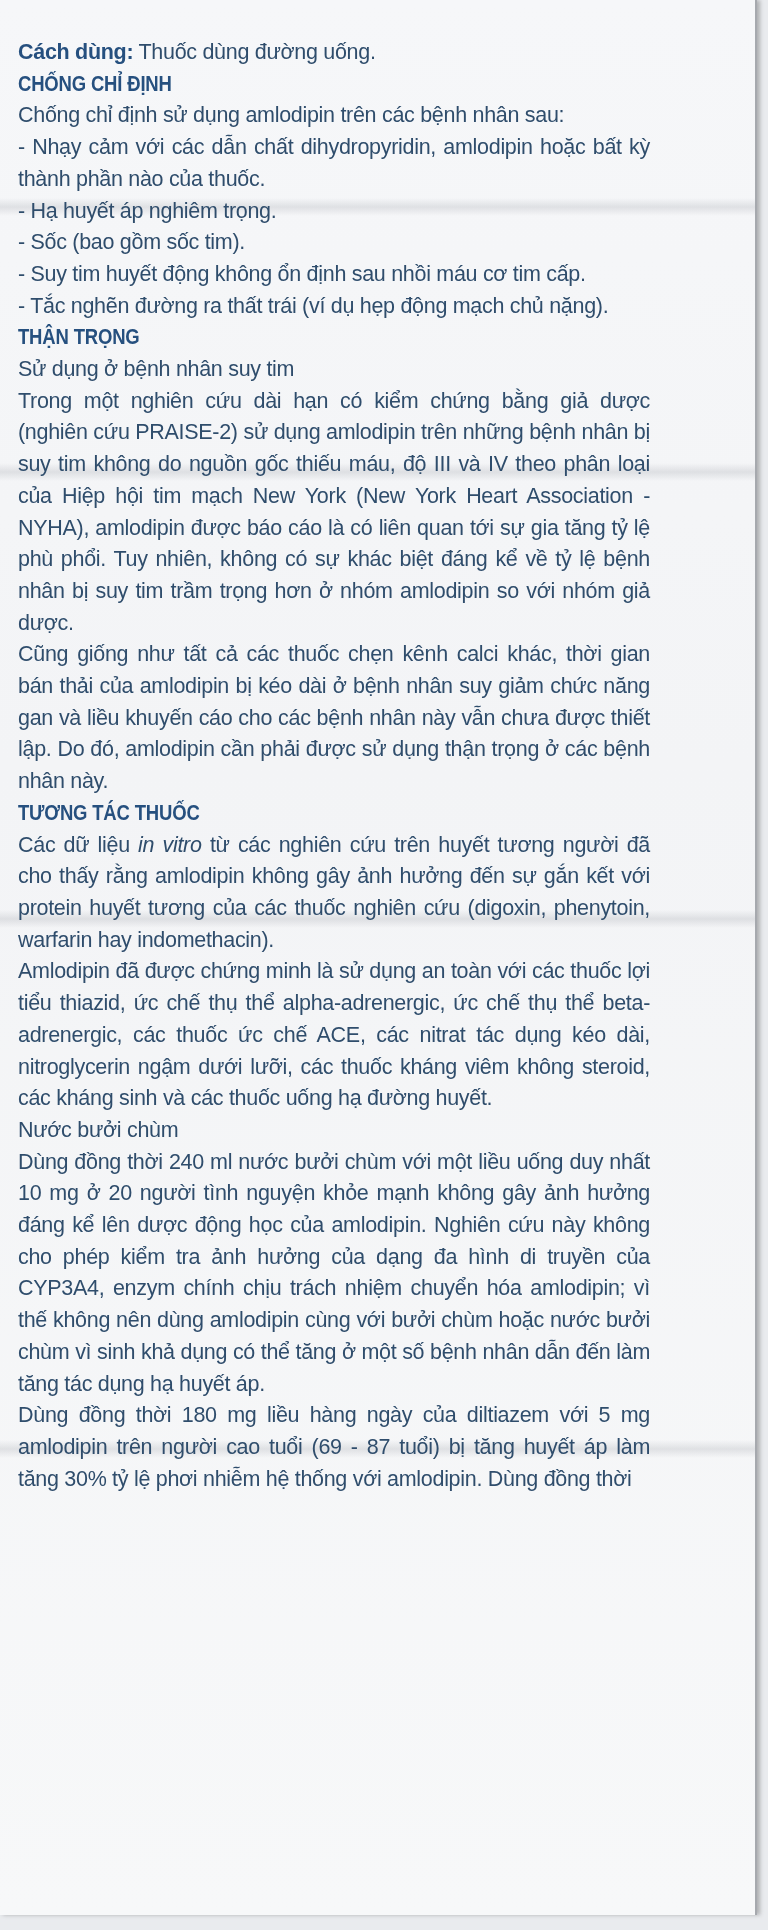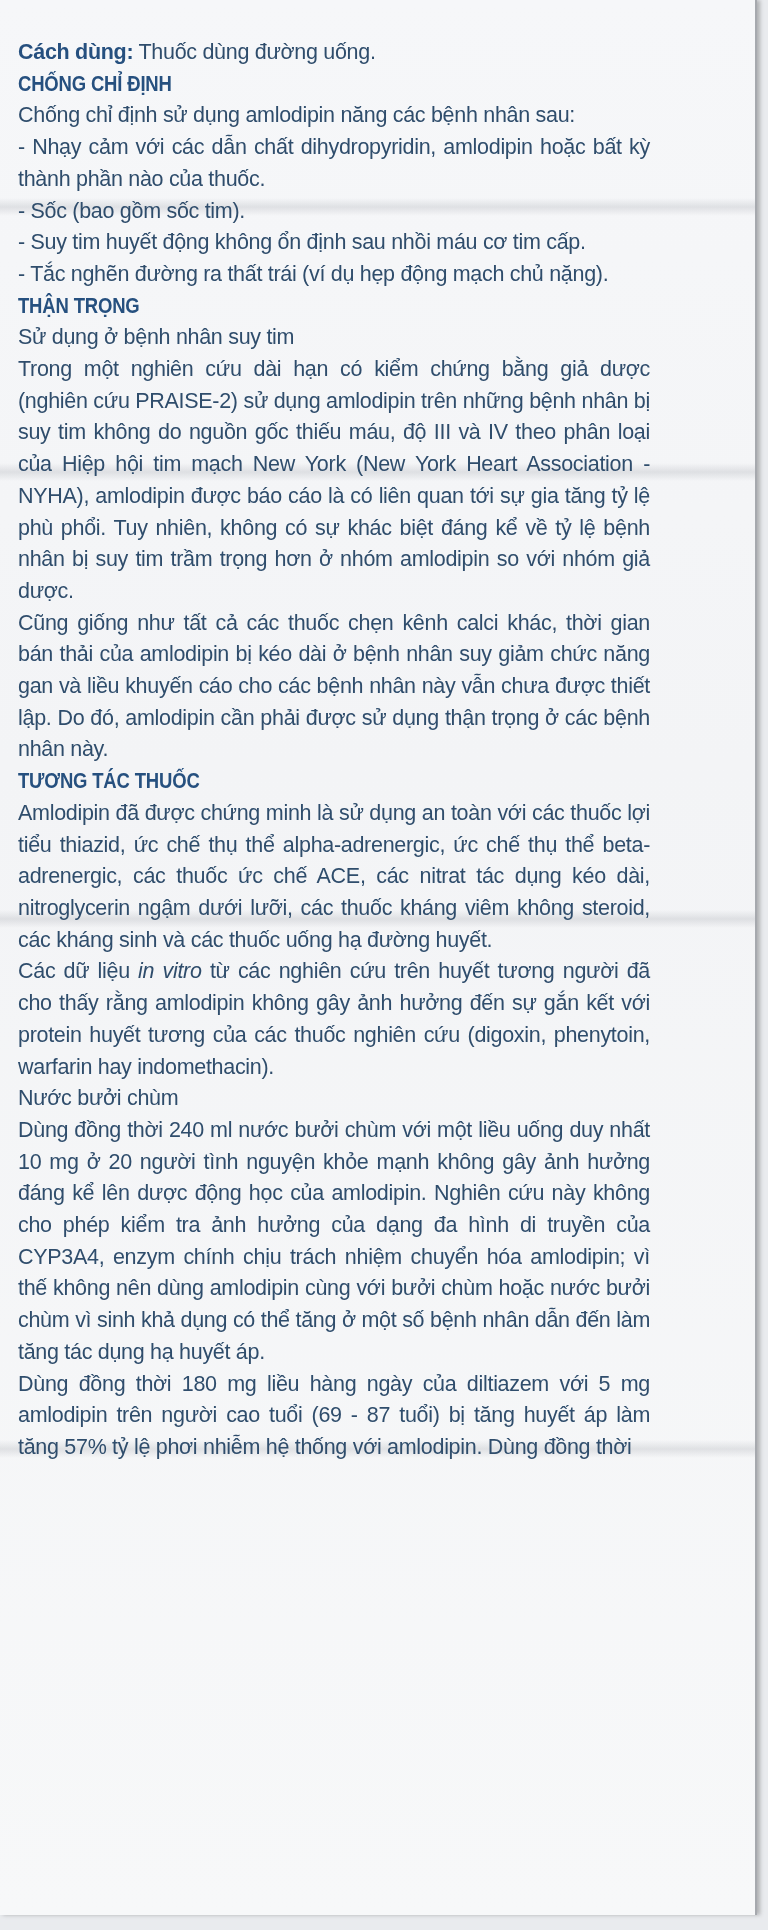--- a/index.html
+++ b/index.html
@@ -47,33 +47,34 @@
   <div class="fold" style="top:910px;"></div>
   <div class="fold" style="top:1440px;"></div>
 
   <div class="content">
 
     <p style="margin-top:-3px;">
       <span class="label">Cách dùng:</span><span> Thuốc dùng đường uống.</span>
     </p>
 
     <div class="heading">CHỐNG CHỈ ĐỊNH</div>
-    <p>Chống chỉ định sử dụng amlodipin năng các bệnh nhân sau:</p>
+    <p>Chống chỉ định sử dụng amlodipin trên các bệnh nhân sau:</p>
     <p class="justify">- Nhạy cảm với các dẫn chất dihydropyridin, amlodipin hoặc bất kỳ thành phần nào của thuốc.</p>
+    <p>- Hạ huyết áp nghiêm trọng.</p>
     <p>- Sốc (bao gồm sốc tim).</p>
     <p>- Suy tim huyết động không ổn định sau nhồi máu cơ tim cấp.</p>
     <p>- Tắc nghẽn đường ra thất trái (ví dụ hẹp động mạch chủ nặng).</p>
 
     <div class="heading">THẬN TRỌNG</div>
     <p class="sub">Sử dụng ở bệnh nhân suy tim</p>
     <p class="justify">Trong một nghiên cứu dài hạn có kiểm chứng bằng giả dược (nghiên cứu PRAISE-2) sử dụng amlodipin trên những bệnh nhân bị suy tim không do nguồn gốc thiếu máu, độ III và IV theo phân loại của Hiệp hội tim mạch New York (New York Heart Association - NYHA), amlodipin được báo cáo là có liên quan tới sự gia tăng tỷ lệ phù phổi. Tuy nhiên, không có sự khác biệt đáng kể về tỷ lệ bệnh nhân bị suy tim trầm trọng hơn ở nhóm amlodipin so với nhóm giả dược.</p>
     <p class="justify">Cũng giống như tất cả các thuốc chẹn kênh calci khác, thời gian bán thải của amlodipin bị kéo dài ở bệnh nhân suy giảm chức năng gan và liều khuyến cáo cho các bệnh nhân này vẫn chưa được thiết lập. Do đó, amlodipin cần phải được sử dụng thận trọng ở các bệnh nhân này.</p>
 
     <div class="heading">TƯƠNG TÁC THUỐC</div>
+    <p class="justify"><span>Các dữ liệu </span><i>in vitro</i><span> từ các nghiên cứu trên huyết tương người đã cho thấy rằng amlodipin không gây ảnh hưởng đến sự gắn kết với protein huyết tương của các thuốc nghiên cứu (digoxin, phenytoin, warfarin hay indomethacin).</span></p>
     <p class="justify">Amlodipin đã được chứng minh là sử dụng an toàn với các thuốc lợi tiểu thiazid, ức chế thụ thể alpha-adrenergic, ức chế thụ thể beta-adrenergic, các thuốc ức chế ACE, các nitrat tác dụng kéo dài, nitroglycerin ngậm dưới lưỡi, các thuốc kháng viêm không steroid, các kháng sinh và các thuốc uống hạ đường huyết.</p>
-    <p class="justify"><span>Các dữ liệu </span><i>in vitro</i><span> từ các nghiên cứu trên huyết tương người đã cho thấy rằng amlodipin không gây ảnh hưởng đến sự gắn kết với protein huyết tương của các thuốc nghiên cứu (digoxin, phenytoin, warfarin hay indomethacin).</span></p>
 
     <p class="sub">Nước bưởi chùm</p>
     <p class="justify">Dùng đồng thời 240 ml nước bưởi chùm với một liều uống duy nhất 10 mg ở 20 người tình nguyện khỏe mạnh không gây ảnh hưởng đáng kể lên dược động học của amlodipin. Nghiên cứu này không cho phép kiểm tra ảnh hưởng của dạng đa hình di truyền của CYP3A4, enzym chính chịu trách nhiệm chuyển hóa amlodipin; vì thế không nên dùng amlodipin cùng với bưởi chùm hoặc nước bưởi chùm vì sinh khả dụng có thể tăng ở một số bệnh nhân dẫn đến làm tăng tác dụng hạ huyết áp.</p>
-    <p class="justify">Dùng đồng thời 180 mg liều hàng ngày của diltiazem với 5 mg amlodipin trên người cao tuổi (69 - 87 tuổi) bị tăng huyết áp làm tăng 57% tỷ lệ phơi nhiễm hệ thống với amlodipin. Dùng đồng thời</p>
+    <p class="justify">Dùng đồng thời 180 mg liều hàng ngày của diltiazem với 5 mg amlodipin trên người cao tuổi (69 - 87 tuổi) bị tăng huyết áp làm tăng 30% tỷ lệ phơi nhiễm hệ thống với amlodipin. Dùng đồng thời</p>
 
   </div>
 </div>
 
 </body></html>

